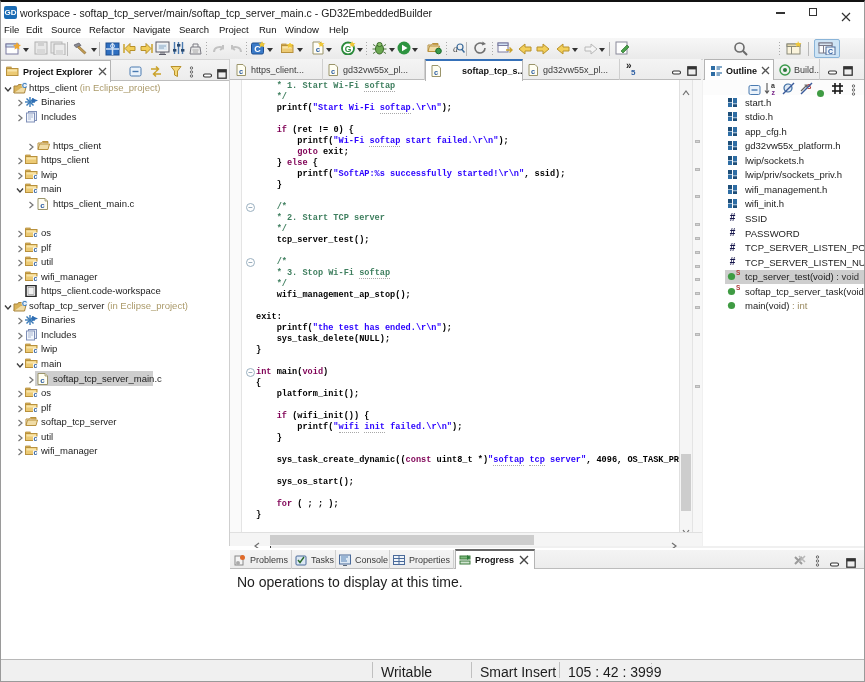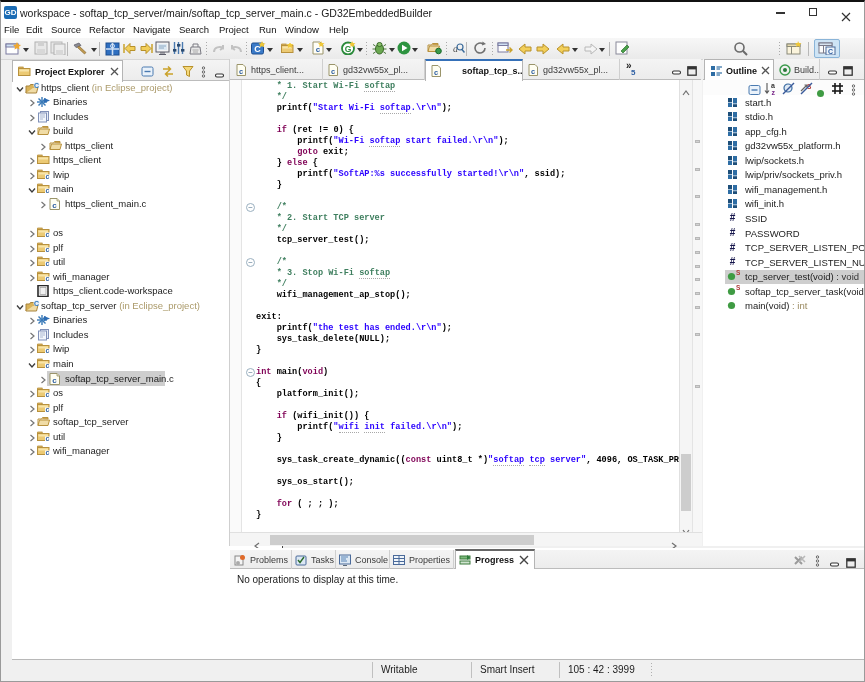--- a/index.html
+++ b/index.html
@@ -1,18 +1,18 @@
 <!DOCTYPE html>
 <html><head><meta charset="utf-8"><style>
 
 *{margin:0;padding:0;box-sizing:border-box}
 body{width:865px;height:682px;position:relative;overflow:hidden;background:#f0f0f0;
  font-family:"Liberation Sans",sans-serif;-webkit-font-smoothing:antialiased}
 .abs{position:absolute}
-.lbl{font-size:10px;color:#1c1c1c;white-space:nowrap}
+.lbl{font-size:14px;color:#1c1c1c;white-space:nowrap}
 #frame{position:absolute;left:0;top:0;width:865px;height:682px;border:1px solid #9a9a9a;border-top:2px solid #111;pointer-events:none;z-index:99}
 #titlebar{left:0;top:0;width:865px;height:23px;background:#fff}
 #menubar{left:0;top:23px;width:865px;height:15px;background:#fff}
 .menu{position:absolute;top:1px;font-size:9.5px;color:#111;white-space:nowrap}
 #toolbar{left:0;top:38px;width:865px;height:22px;background:linear-gradient(#f7f7f7,#eaeaea);border-bottom:1px solid #d6d6d6}
 .ti{position:absolute;top:3px}
 .tsep{position:absolute;top:4px;width:1px;height:14px;background:#b8b8b8}
 .tdot{position:absolute;top:4px;width:1px;height:14px;background:repeating-linear-gradient(#aaa 0 1px,transparent 1px 3px)}
 .darr{position:absolute;top:10px;width:0;height:0;border-left:3px solid transparent;border-right:3px solid transparent;border-top:4px solid #333}
 .panel{position:absolute;background:#fff}
@@ -219,21 +219,21 @@
     <div class="tsep" style="left:808px"></div>
     <div style="position:absolute;left:814px;top:1px;width:26px;height:19px;background:#cee4f5;border:1px solid #8ab4d8;border-radius:2px"></div>
     <div class="ti" style="left:818px;top:2px"><svg width="18" height="15" viewBox="0 0 18 15" style="">
         <rect x="1" y="3" width="13" height="10" fill="#fbfbfb" stroke="#7a7a8a"></rect>
         <rect x="1" y="3" width="13" height="2.5" fill="#d8e4f0" stroke="#7a7a8a"></rect>
         <line x1="5.5" y1="5.5" x2="5.5" y2="13" stroke="#7a7a8a"></line>
         <rect x="8" y="7" width="9" height="8" fill="#eef4fa" stroke="#4a6a9a"></rect>
         <text x="12.5" y="13.5" font-family="Liberation Sans" font-size="7" font-weight="bold" fill="#2e5fa3" text-anchor="middle">C</text>
       </svg></div>
   </div>
-<div class="panel" style="left:12px;top:60px;width:271px;height:600px;border-right:1px solid #404040;border-bottom:1px solid #b8b8b8">
+<div class="panel" style="left:0;top:60px;width:271px;height:600px;border-right:1px solid #404040;border-bottom:1px solid #b8b8b8">
 <div class="tabrow"></div>
 <div class="tab active" style="left:0;width:111px">
       <svg width="13" height="11" viewBox="0 0 13 11" style="">
         <path d="M0.5 2.5 L4.5 2.5 L5.5 1 L0.5 1 Z" fill="#d9b35a" stroke="#b8913d" stroke-width="0.8"></path>
         <rect x="0.5" y="2.5" width="11.5" height="7" fill="#ecca74" stroke="#b8913d" stroke-width="1"></rect>
         <rect x="1.5" y="3.5" width="9.5" height="2" fill="#f7e4a9"></rect>
       </svg>
       <span style="margin-left:4px;margin-right:5px">Project Explorer</span>
       <svg width="9" height="9" viewBox="0 0 9 9" style="">
         <path d="M1 1 L8 8 M8 1 L1 8" stroke="#555" stroke-width="1.3"></path>
@@ -294,31 +294,20 @@
 <div class="tree-row" style="left:0;top:49.6px;width:226px">
       <div class="abs" style="left:16px;top:3px"><svg width="8" height="8" viewBox="0 0 8 8" style="">
           <path d="M2.5 1 L6 4 L2.5 7" fill="none" stroke="#757575" stroke-width="1.2"></path>
         </svg></div>
       <div class="abs" style="left:25px;top:1px"><svg width="13" height="12" viewBox="0 0 13 12" style="">
           <rect x="3.5" y="0.5" width="8" height="9" fill="#e8eef8" stroke="#8090b8"></rect>
           <rect x="1.5" y="2" width="8" height="9" fill="#f2f6fc" stroke="#8090b8"></rect>
           <path d="M3 4 L8 4 M3 6 L8 6 M3 8 L6 8" stroke="#9aaac8" stroke-width="0.8"></path>
         </svg></div>
       <div class="abs" style="left:41px;top:1px">Includes</div>
-    </div>
-<div class="tree-row" style="left:0;top:64.2px;width:226px">
-      <div class="abs" style="left:16px;top:3px"><svg width="8" height="8" viewBox="0 0 8 8" style="">
-          <path d="M1 2.5 L4 6 L7 2.5" fill="none" stroke="#3c3c3c" stroke-width="1.3"></path>
-        </svg></div>
-      <div class="abs" style="left:25px;top:1px"><svg width="13" height="11" viewBox="0 0 13 11" style="">
-          <path d="M1 3 L5 3 L6 1.5 L11 1.5 L11 3.5 Z" fill="#caa24f"></path>
-          <path d="M1 9.5 L2.5 4 L12.5 4 L11 9.5 Z" fill="#f0dca6" stroke="#b8913d" stroke-width="1"></path>
-          <path d="M1 9.5 L1 3 L4.5 3 L5.5 1.5 L11 1.5 L11 3" fill="none" stroke="#b8913d" stroke-width="1"></path>
-        </svg></div>
-      <div class="abs" style="left:41px;top:1px">build</div>
     </div>
 <div class="tree-row" style="left:0;top:78.7px;width:226px">
       <div class="abs" style="left:27px;top:3px"><svg width="8" height="8" viewBox="0 0 8 8" style="">
           <path d="M2.5 1 L6 4 L2.5 7" fill="none" stroke="#757575" stroke-width="1.2"></path>
         </svg></div>
       <div class="abs" style="left:37px;top:1px"><svg width="13" height="11" viewBox="0 0 13 11" style="">
           <path d="M1 3 L5 3 L6 1.5 L11 1.5 L11 3.5 Z" fill="#caa24f"></path>
           <path d="M1 9.5 L2.5 4 L12.5 4 L11 9.5 Z" fill="#f0dca6" stroke="#b8913d" stroke-width="1"></path>
           <path d="M1 9.5 L1 3 L4.5 3 L5.5 1.5 L11 1.5 L11 3" fill="none" stroke="#b8913d" stroke-width="1"></path>
         </svg></div>

